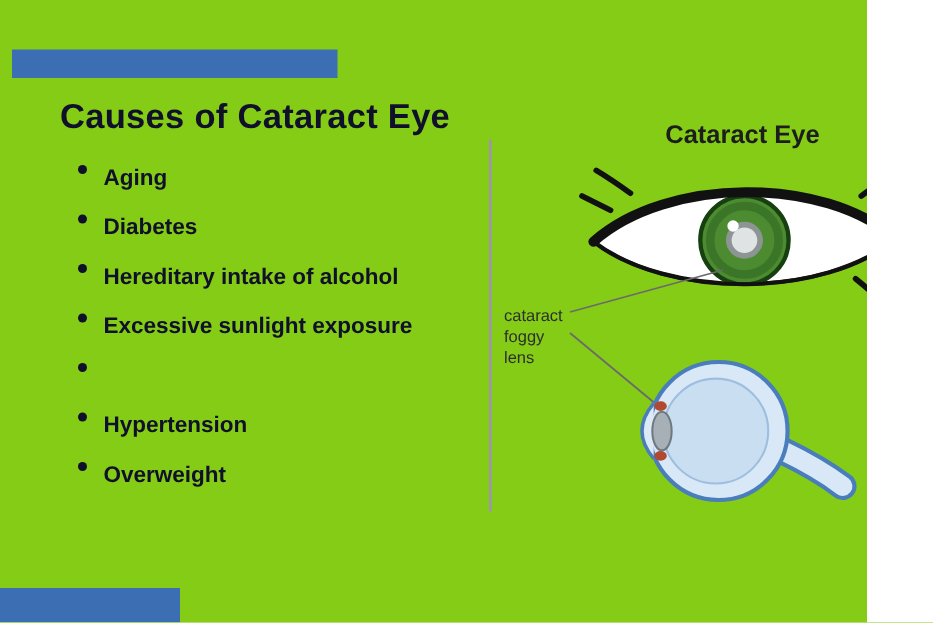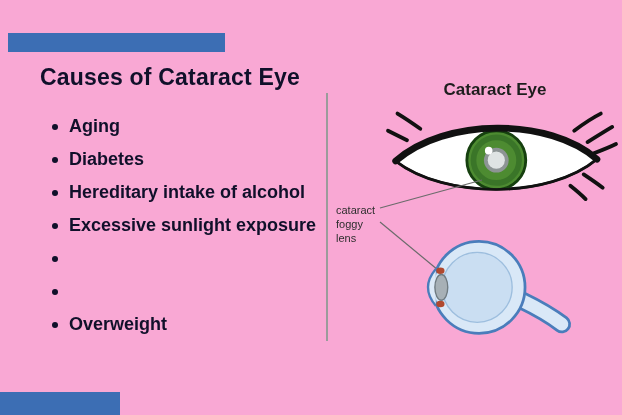--- a/index.html
+++ b/index.html
@@ -2,35 +2,35 @@
 <html style="--accent-bar: #3c6eb4; --iris: #4d8b31; --eyeball-fill: #d9e8f7; --eyeball-stroke: #4a7dbb;"><head>
 <meta charset="utf-8">
 <style>
   * { margin:0; padding:0; box-sizing:border-box; }
   html,body { width:622px; height:415px; }
   body {
     background:#ffffff;
     font-family:"Liberation Sans", sans-serif;
     overflow:hidden;
   }
-  .slide { position:relative; width:622px; height:415px; background:#f9a8d4; overflow:hidden; }
+  .slide { position:relative; width:578px; height:415px; background:#84cc16; overflow:hidden; }
 
   .bar { position:absolute; background:var(--accent-bar, #3c6eb4); }
   .top-bar { left:8px; top:33px; width:217px; height:19px; }
   .bottom-bar { left:0px; top:392px; width:120px; height:23px; }
 
   .title {
     position:absolute; left:40px; top:64px;
     font-size:23px; font-weight:700; color:#10102a; letter-spacing:.2px;
   }
 
   .causes { position:absolute; left:52px; top:110px; list-style:none; }
   .causes li {
-    display:flex; align-items:center; height:33px;
-    font-size:18px; font-weight:700; color:#10102a;
+    display:flex; align-items:flex-start; height:33px;
+    font-size:15px; font-weight:700; color:#10102a;
   }
   .dot {
     width:6px; height:6px; border-radius:50%;
     background:#10102a; margin-right:11px; flex:0 0 auto;
   }
 
   .divider {
     position:absolute; left:326px; top:93px;
     width:2px; height:248px; background:#9b9b9b;
   }
@@ -70,20 +70,21 @@
     </li>
     <li>
       <span class="dot"></span>
       <span>Excessive sunlight exposure</span>
     </li>
     <li>
       <span class="dot"></span>
     </li>
     <li>
       <span class="dot"></span>
+      <span>Hypertension</span>
     </li>
     <li>
       <span class="dot"></span>
       <span>Overweight</span>
     </li>
   </ul>
 
   <div class="divider"></div>
 
   <div class="figure">

